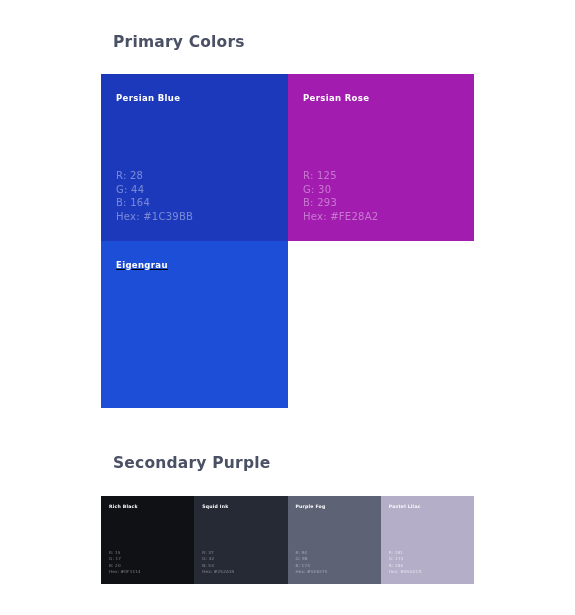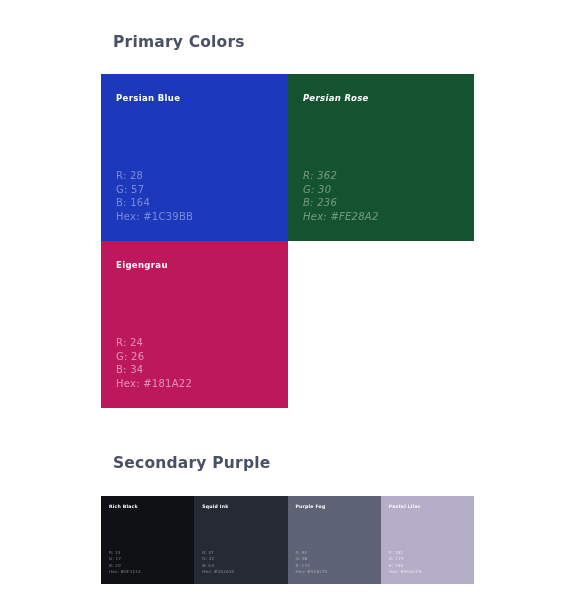--- a/index.html
+++ b/index.html
@@ -131,44 +131,38 @@
 <div class="page">
 
   <div class="section-heading" id="primary-heading">Primary Colors</div>
 
   <div class="primary-grid">
 
     <div class="swatch" style="background-color: rgb(28, 57, 187);">
       <div class="swatch-name">Persian Blue</div>
       <div class="swatch-values">
         <div>R: 28</div>
-        <div>G: 57</div>
+        <div>G: 44</div>
         <div>B: 164</div>
         <div>Hex: #1C39BB</div>
       </div>
     </div>
 
-    <div class="swatch" style="background-color: #14532d; font-style: italic;">
+    <div class="swatch" style="background-color: #a21caf;">
       <div class="swatch-name">Persian Rose</div>
       <div class="swatch-values">
-        <div>R: 362</div>
+        <div>R: 125</div>
         <div>G: 30</div>
-        <div>B: 236</div>
+        <div>B: 293</div>
         <div>Hex: #FE28A2</div>
       </div>
     </div>
 
-    <div class="swatch dark" style="background-color: #be185d;">
+    <div class="swatch dark" style="background-color: #1d4ed8; text-decoration: underline;">
       <div class="swatch-name">Eigengrau</div>
-      <div class="swatch-values">
-        <div>R: 24</div>
-        <div>G: 26</div>
-        <div>B: 34</div>
-        <div>Hex: #181A22</div>
-      </div>
     </div>
 
     <div class="swatch empty"></div>
 
   </div>
 
   <div class="section-heading" id="secondary-heading">Secondary Purple</div>
 
   <div class="secondary-strip">
 

